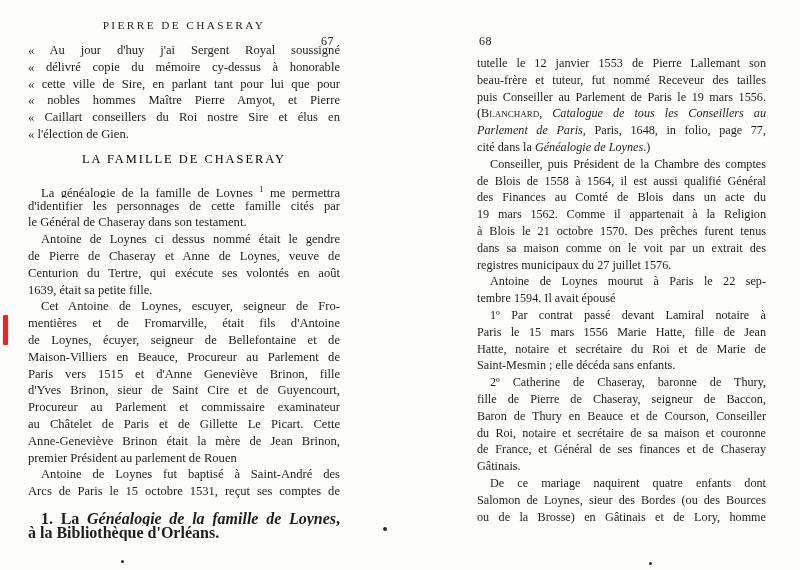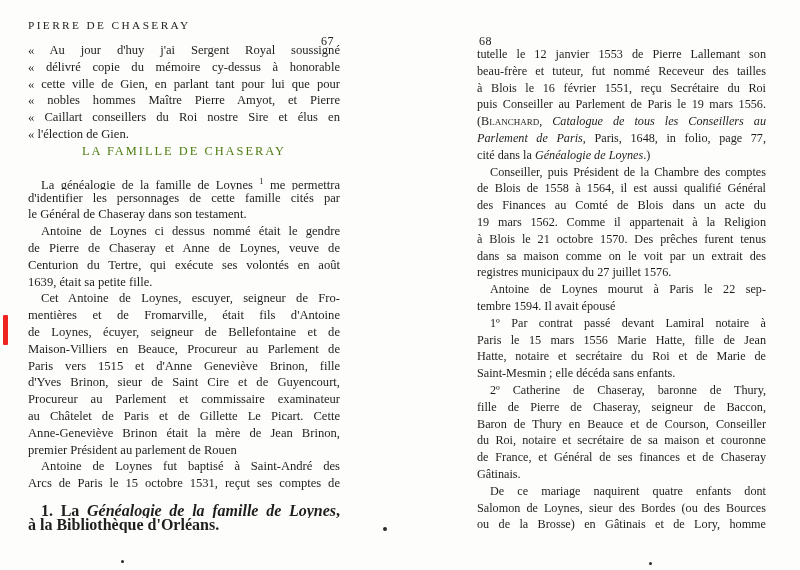--- a/index.html
+++ b/index.html
@@ -6,39 +6,39 @@
   body{
     width:800px;height:570px;position:relative;overflow:hidden;
     background:#fdfdfc;color:#1e1e1e;
     font-family:"Liberation Serif","DejaVu Serif",serif;
   }
   .page{position:absolute;top:18px;}
   #left-page{left:28px;width:312px;}
   #right-page{left:477px;width:289px;}
   .running-header{
     position:relative;height:14px;line-height:14px;
-    font-size:11.3px;letter-spacing:2.4px;text-align:left;
+    font-size:11.3px;letter-spacing:2.4px;text-align:center;
     color:#222;
   }
   #left-page .running-header{margin-bottom:10px;}
-  #right-page .running-header{margin-bottom:14px;letter-spacing:0.9px;font-size:10.8px;}
+  #right-page .running-header{margin-bottom:23px;letter-spacing:0.9px;font-size:10.8px;}
   .pagenum{position:absolute;top:16px;letter-spacing:0.5px;font-size:12px;font-family:Liberation Serif, serif;}
   #left-page .pagenum{right:6px;}
   #right-page .pagenum{left:2px;}
   .line{
     text-align:justify;text-align-last:justify;
     line-height:16.8px;height:16.8px;overflow:hidden;
     font-size:12.6px;
   }
   #right-page .line{font-size:12.2px;}
   .line.short{text-align-last:left;}
   .line.indent{text-indent:13px;}
   .section-heading{
     text-align:center;font-size:12.4px;letter-spacing:2px;
-    height:17px;line-height:17px;margin:0 0 13px 0;color:#4d7c0f;
+    height:17px;line-height:17px;margin:8px 0 13px 0;color:#000000;
   }
   .footnote{margin-top:12px;}
   .footnote .line{font-size:16px;line-height:14.5px;height:14.5px;font-weight:bold;}
   .it{font-style:italic;}
   .sc{font-variant:small-caps;}
   .sup{font-size:8.5px;vertical-align:4.5px;letter-spacing:0;}
   .margin-mark{
     position:absolute;left:3px;top:315px;width:5px;height:30px;
     border-radius:1px;
   }
@@ -52,21 +52,21 @@
 
 <div class="page" id="left-page">
   <div class="running-header">
     <span>PIERRE DE CHASERAY</span>
     <span class="pagenum">67</span>
   </div>
   <div id="left-body">
       <div class="para">
         <div class="line">« Au jour d'huy j'ai Sergent Royal soussigné</div>
         <div class="line">« délivré copie du mémoire cy-dessus à honorable</div>
-        <div class="line">« cette ville de Gien, en parlant tant pour lui que pour</div>
+        <div class="line">« cette ville de Sire, en parlant tant pour lui que pour</div>
         <div class="line">« nobles hommes Maître Pierre Amyot, et Pierre</div>
         <div class="line">« Caillart conseillers du Roi nostre Sire et élus en</div>
         <div class="line short">« l'élection de Gien.</div>
       </div>
       <div class="section-heading">LA FAMILLE DE CHASERAY</div>
       <div class="para">
         <div class="line indent"><span>La généalogie de la famille de Loynes </span><span class="sup">1</span><span> me permettra</span></div>
         <div class="line">d'identifier les personnages de cette famille cités par</div>
         <div class="line short">le Général de Chaseray dans son testament.</div>
       </div>
@@ -102,21 +102,20 @@
 </div>
 
 <div class="page" id="right-page">
   <div class="running-header">
     <span class="pagenum">68</span>
   </div>
   <div id="right-body">
       <div class="para">
         <div class="line">tutelle le 12 janvier 1553 de Pierre Lallemant son</div>
         <div class="line">beau-frère et tuteur, fut nommé Receveur des tailles</div>
-        <div class="line">à Blois le 16 février 1551, reçu Secrétaire du Roi</div>
         <div class="line">puis Conseiller au Parlement de Paris le 19 mars 1556.</div>
         <div class="line"><span>(</span><span class="sc">Blanchard</span><span>, </span><span class="it">Catalogue de tous les Conseillers au</span></div>
         <div class="line"><span class="it">Parlement de Paris</span><span>, Paris, 1648, in folio, page 77,</span></div>
         <div class="line short"><span>cité dans la </span><span class="it">Généalogie de Loynes</span><span>.)</span></div>
       </div>
       <div class="para">
         <div class="line indent">Conseiller, puis Président de la Chambre des comptes</div>
         <div class="line">de Blois de 1558 à 1564, il est aussi qualifié Général</div>
         <div class="line">des Finances au Comté de Blois dans un acte du</div>
         <div class="line">19 mars 1562. Comme il appartenait à la Religion</div>

